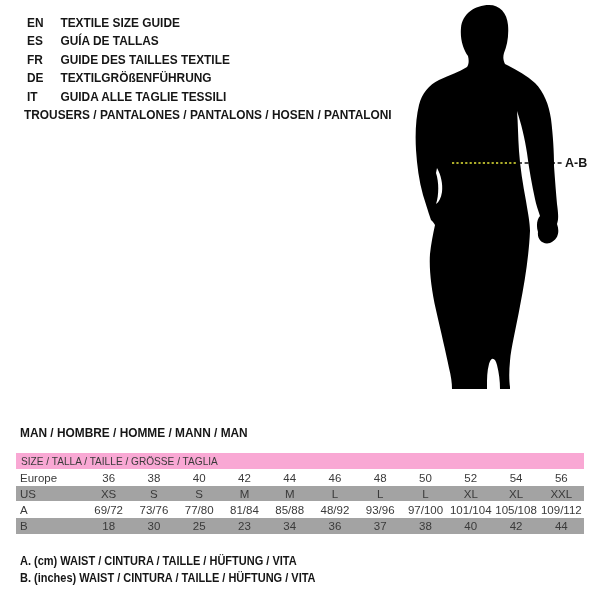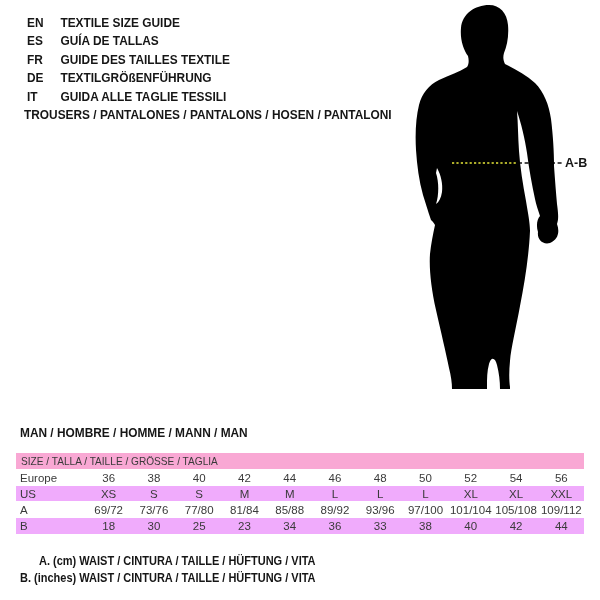--- a/index.html
+++ b/index.html
@@ -36,25 +36,25 @@
   .table-bar {
     height: 16px; background: #f9a8d4; color: #3a3a3a;
     font-size: 11.5px; line-height: 16px; padding-left: 5px;
   }
   table.sizes { width: 568px; border-collapse: collapse; table-layout: fixed; }
   table.sizes td {
     height: 16px; font-size: 11.5px; color: #3a3a3a;
     text-align: center; vertical-align: middle; padding: 0;
   }
   table.sizes td.rowlabel { text-align: left; padding-left: 4px; width: 70px; }
-  table.sizes tr.alt { background: #f0abfc; }
+  table.sizes tr.alt { background: #a3a3a3; }
   table.sizes tr { border-top: 1px solid #ffffff; }
 
   
-  .notes { position: absolute; left: 20px; top: 553px; text-align: right; }
+  .notes { position: absolute; left: 20px; top: 553px; }
   .note-line {
     font-size: 12.5px; font-weight: bold; line-height: 17px;
     transform: scaleX(0.88); transform-origin: 0 0; white-space: nowrap;
   }
 </style>
 </head>
 <body>
 
 <div class="lang-block">
   <div class="lang-row">
@@ -185,36 +185,36 @@
       <td>XL</td>
       <td>XXL</td>
     </tr>
     <tr>
       <td class="rowlabel">A</td>
       <td>69/72</td>
       <td>73/76</td>
       <td>77/80</td>
       <td>81/84</td>
       <td>85/88</td>
-      <td>89/92</td>
+      <td>48/92</td>
       <td>93/96</td>
       <td>97/100</td>
       <td>101/104</td>
       <td>105/108</td>
       <td>109/112</td>
     </tr>
     <tr class="alt">
       <td class="rowlabel">B</td>
       <td>18</td>
       <td>30</td>
       <td>25</td>
       <td>23</td>
       <td>34</td>
       <td>36</td>
-      <td>33</td>
+      <td>37</td>
       <td>38</td>
       <td>40</td>
       <td>42</td>
       <td>44</td>
     </tr>
   </tbody>
     </table>
 </div>
 
 <div class="notes">

